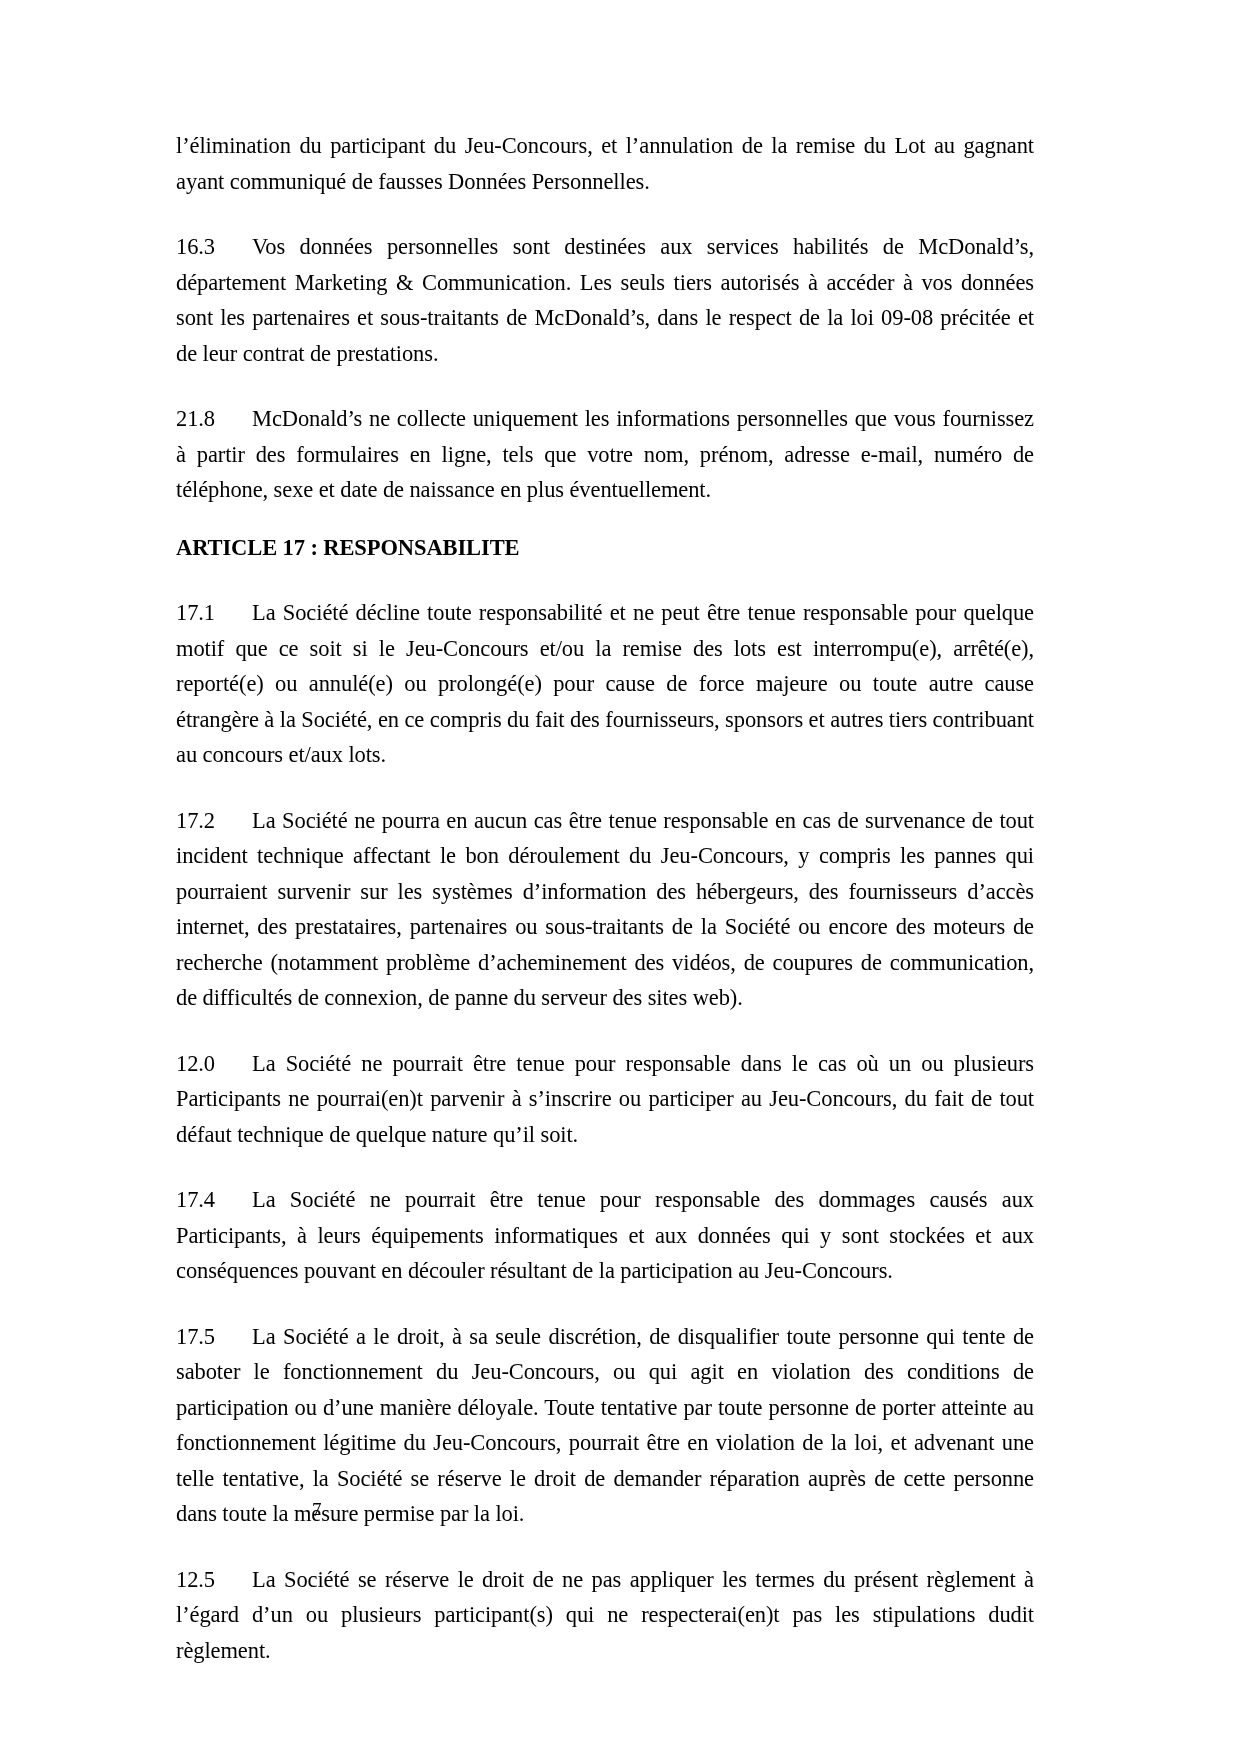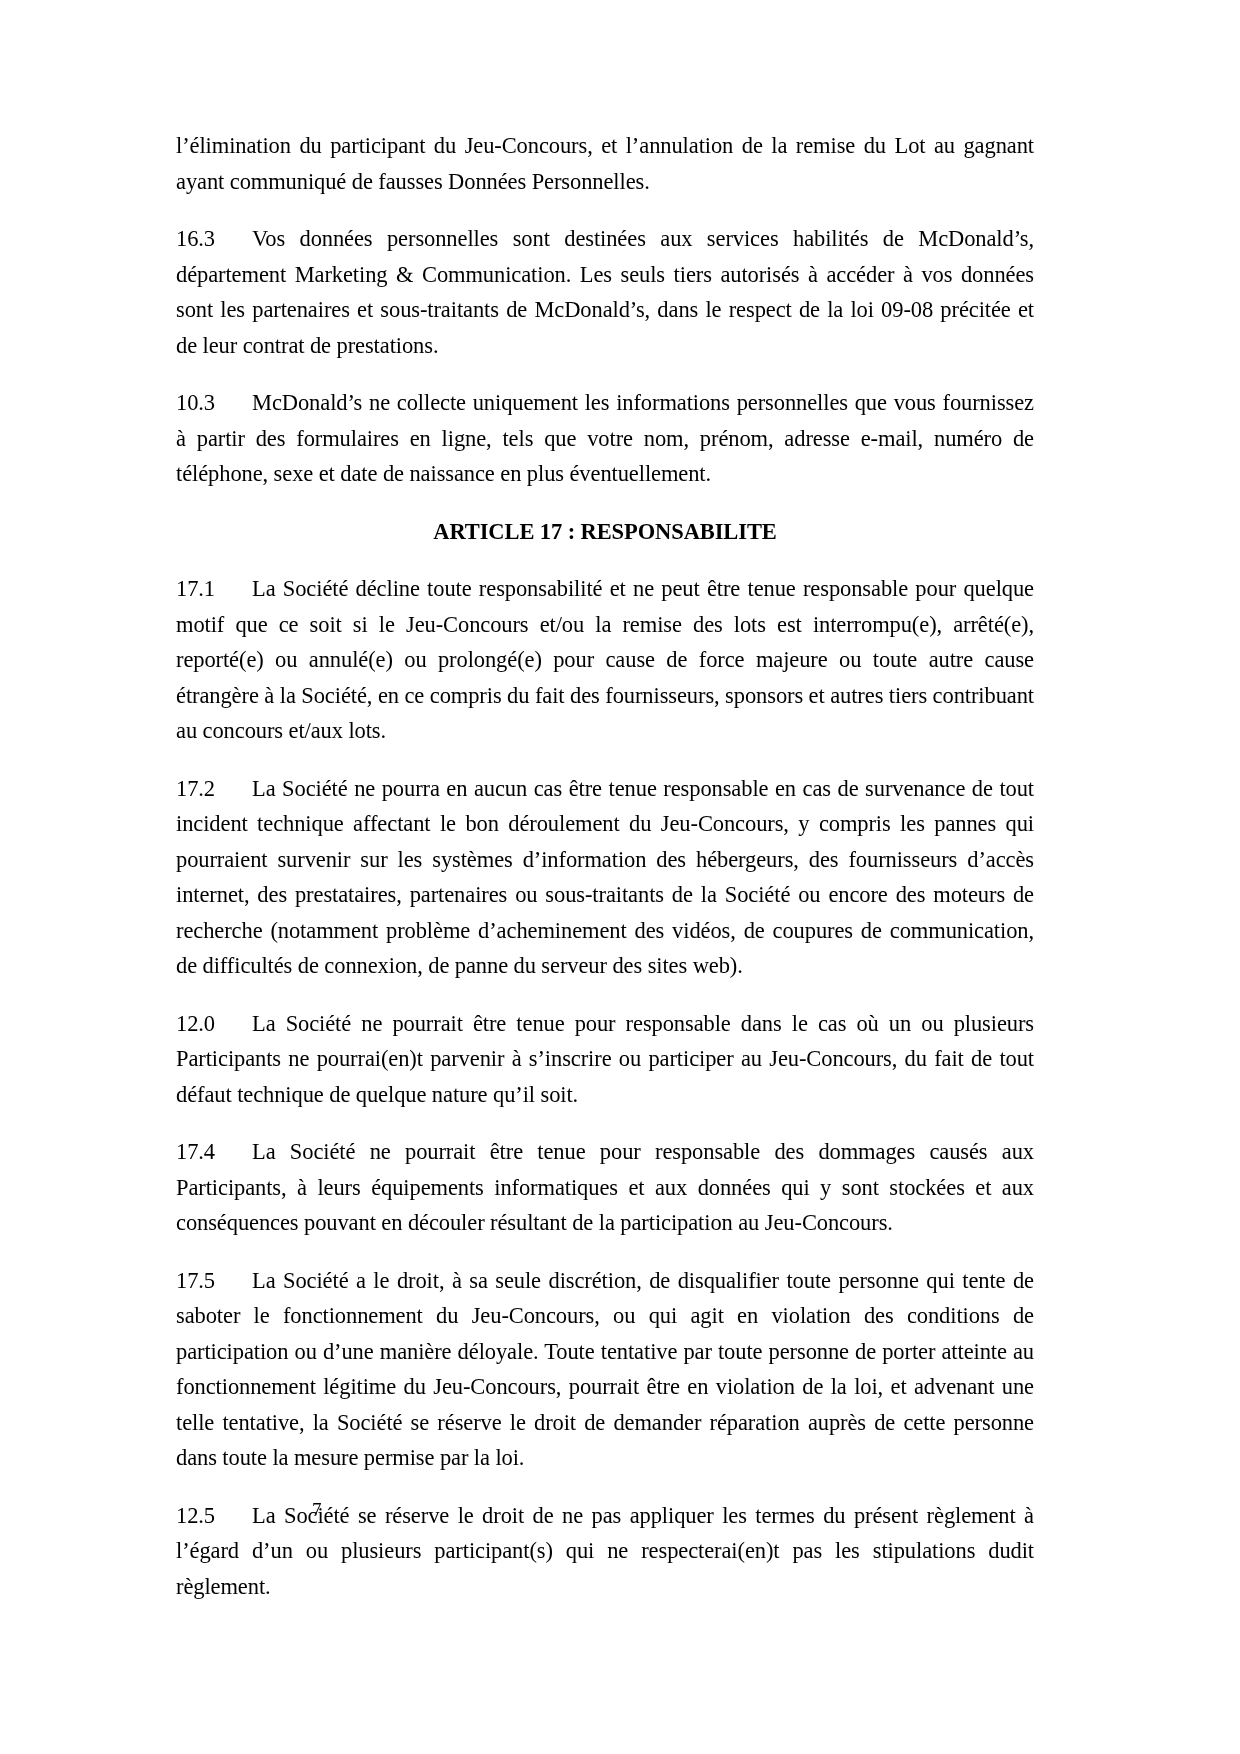--- a/index.html
+++ b/index.html
@@ -30,27 +30,28 @@
     font-size: 22.5px;
     line-height: 35.5px;
     text-align: justify;
     text-justify: inter-word;
     hyphens: none;
     letter-spacing: -0.1px;
   }
   .num {
     display: inline-block;
     min-width: 76px;
+    margin-top: 8px;
   }
   h2.article {
     margin: 0 0 22px 0;
     font-size: 22.5px;
     line-height: 35.5px;
     font-weight: bold;
-    text-align: center;
+    text-align: left;
     letter-spacing: -0.1px;
   }
   .pagenum {
     position: absolute;
     left: 264px;
     top: 1498px;
     font-size: 19px;
     line-height: 24px;
     color: #000;
   }
@@ -59,21 +60,21 @@
 <body>
 
 <div class="page">
   <div class="content">
 
     <p class="para"><span>l’élimination du participant du Jeu-Concours, et l’annulation de la remise du Lot au gagnant ayant communiqué de fausses Données Personnelles.</span></p>
 
     <p class="para"><span class="num">16.3</span><span>Vos données personnelles sont destinées aux services habilités de McDonald’s, département Marketing &amp; Communication. Les seuls tiers autorisés à accéder à vos données sont les partenaires et sous-traitants de McDonald’s, dans le respect de la loi 09-08 précitée et de leur contrat de prestations.</span></p>
 
 
-    <p class="para"><span class="num">10.3</span><span>McDonald’s ne collecte uniquement les informations personnelles que vous fournissez à partir des formulaires en ligne, tels que votre nom, prénom, adresse e-mail, numéro de téléphone, sexe et date de naissance en plus éventuellement.</span></p>
+    <p class="para"><span class="num">21.8</span><span>McDonald’s ne collecte uniquement les informations personnelles que vous fournissez à partir des formulaires en ligne, tels que votre nom, prénom, adresse e-mail, numéro de téléphone, sexe et date de naissance en plus éventuellement.</span></p>
 
 
     <h2 class="article">ARTICLE 17 : RESPONSABILITE</h2>
 
     <p class="para"><span class="num">17.1</span><span>La Société décline toute responsabilité et ne peut être tenue responsable pour quelque motif que ce soit si le Jeu-Concours et/ou la remise des lots est interrompu(e), arrêté(e), reporté(e) ou annulé(e) ou prolongé(e) pour cause de force majeure ou toute autre cause étrangère à la Société, en ce compris du fait des fournisseurs, sponsors et autres tiers contribuant au concours et/aux lots.</span></p>
 
     <p class="para"><span class="num">17.2</span><span>La Société ne pourra en aucun cas être tenue responsable en cas de survenance de tout incident technique affectant le bon déroulement du Jeu-Concours, y compris les pannes qui pourraient survenir sur les systèmes d’information des hébergeurs, des fournisseurs d’accès internet, des prestataires, partenaires ou sous-traitants de la Société ou encore des moteurs de recherche (notamment problème d’acheminement des vidéos, de coupures de communication, de difficultés de connexion, de panne du serveur des sites web).</span></p>
 
     <p class="para"><span class="num">12.0</span><span>La Société ne pourrait être tenue pour responsable dans le cas où un ou plusieurs Participants ne pourrai(en)t parvenir à s’inscrire ou participer au Jeu-Concours, du fait de tout défaut technique de quelque nature qu’il soit.</span></p>
 

